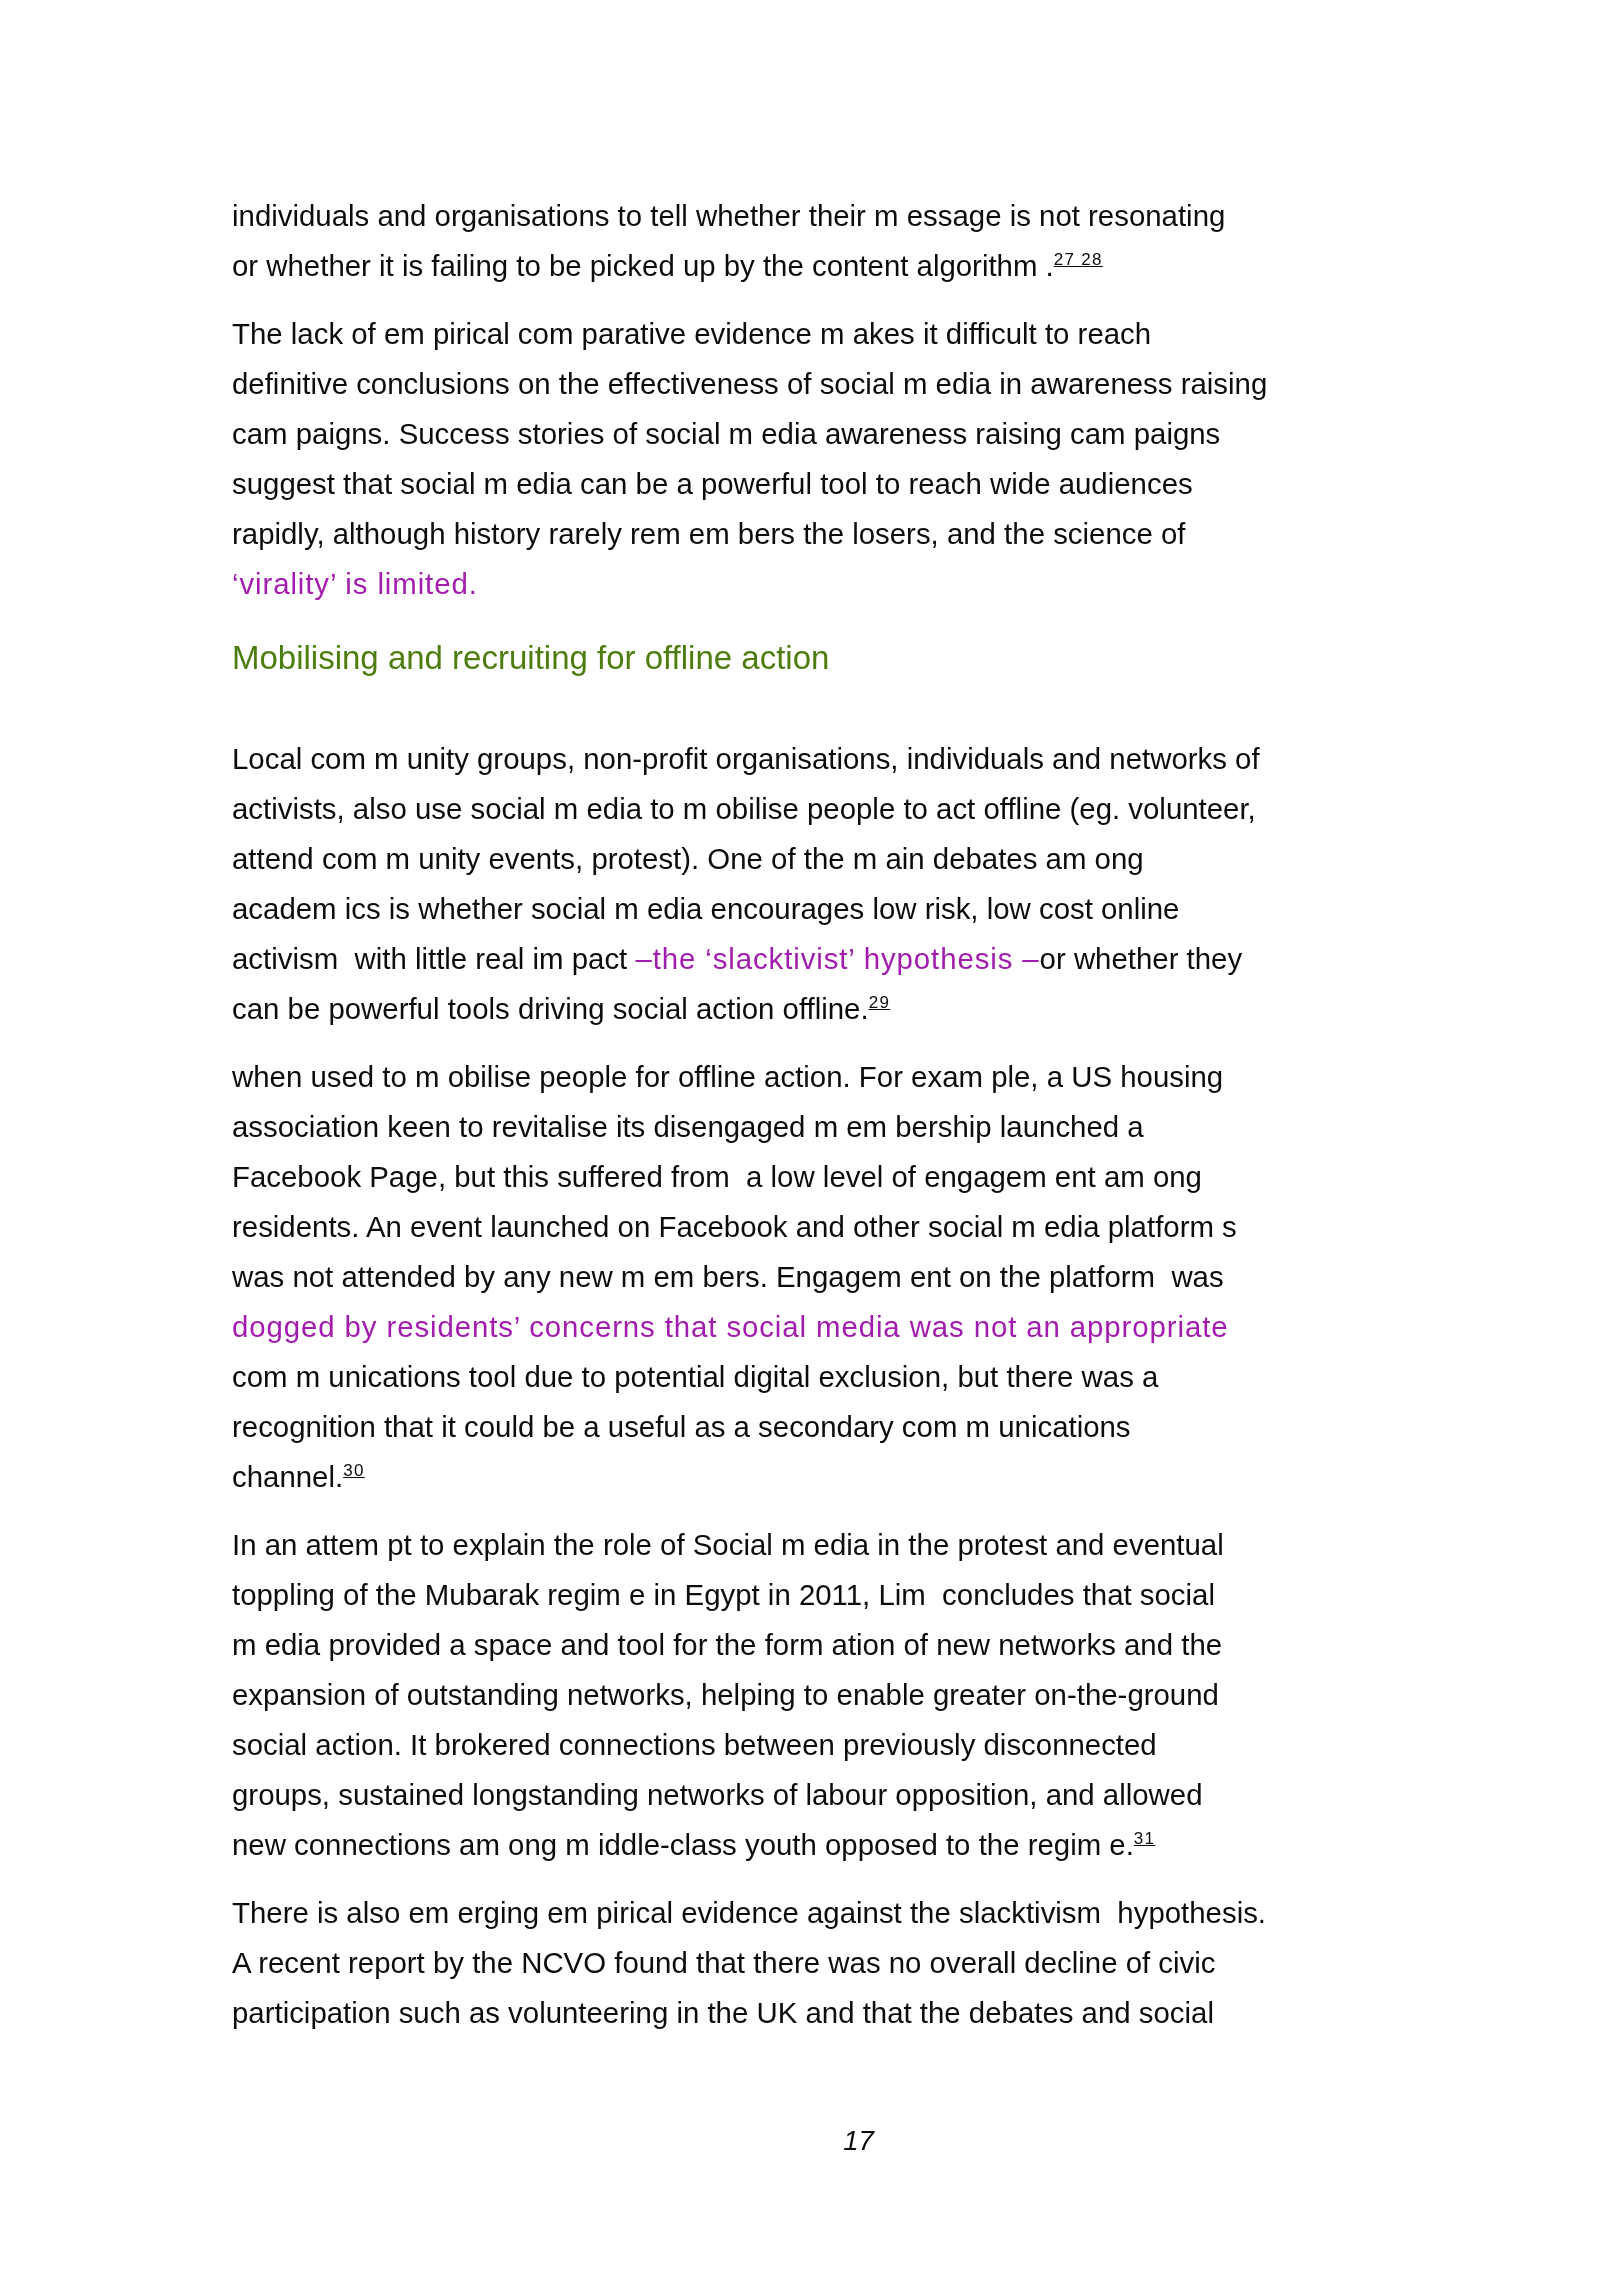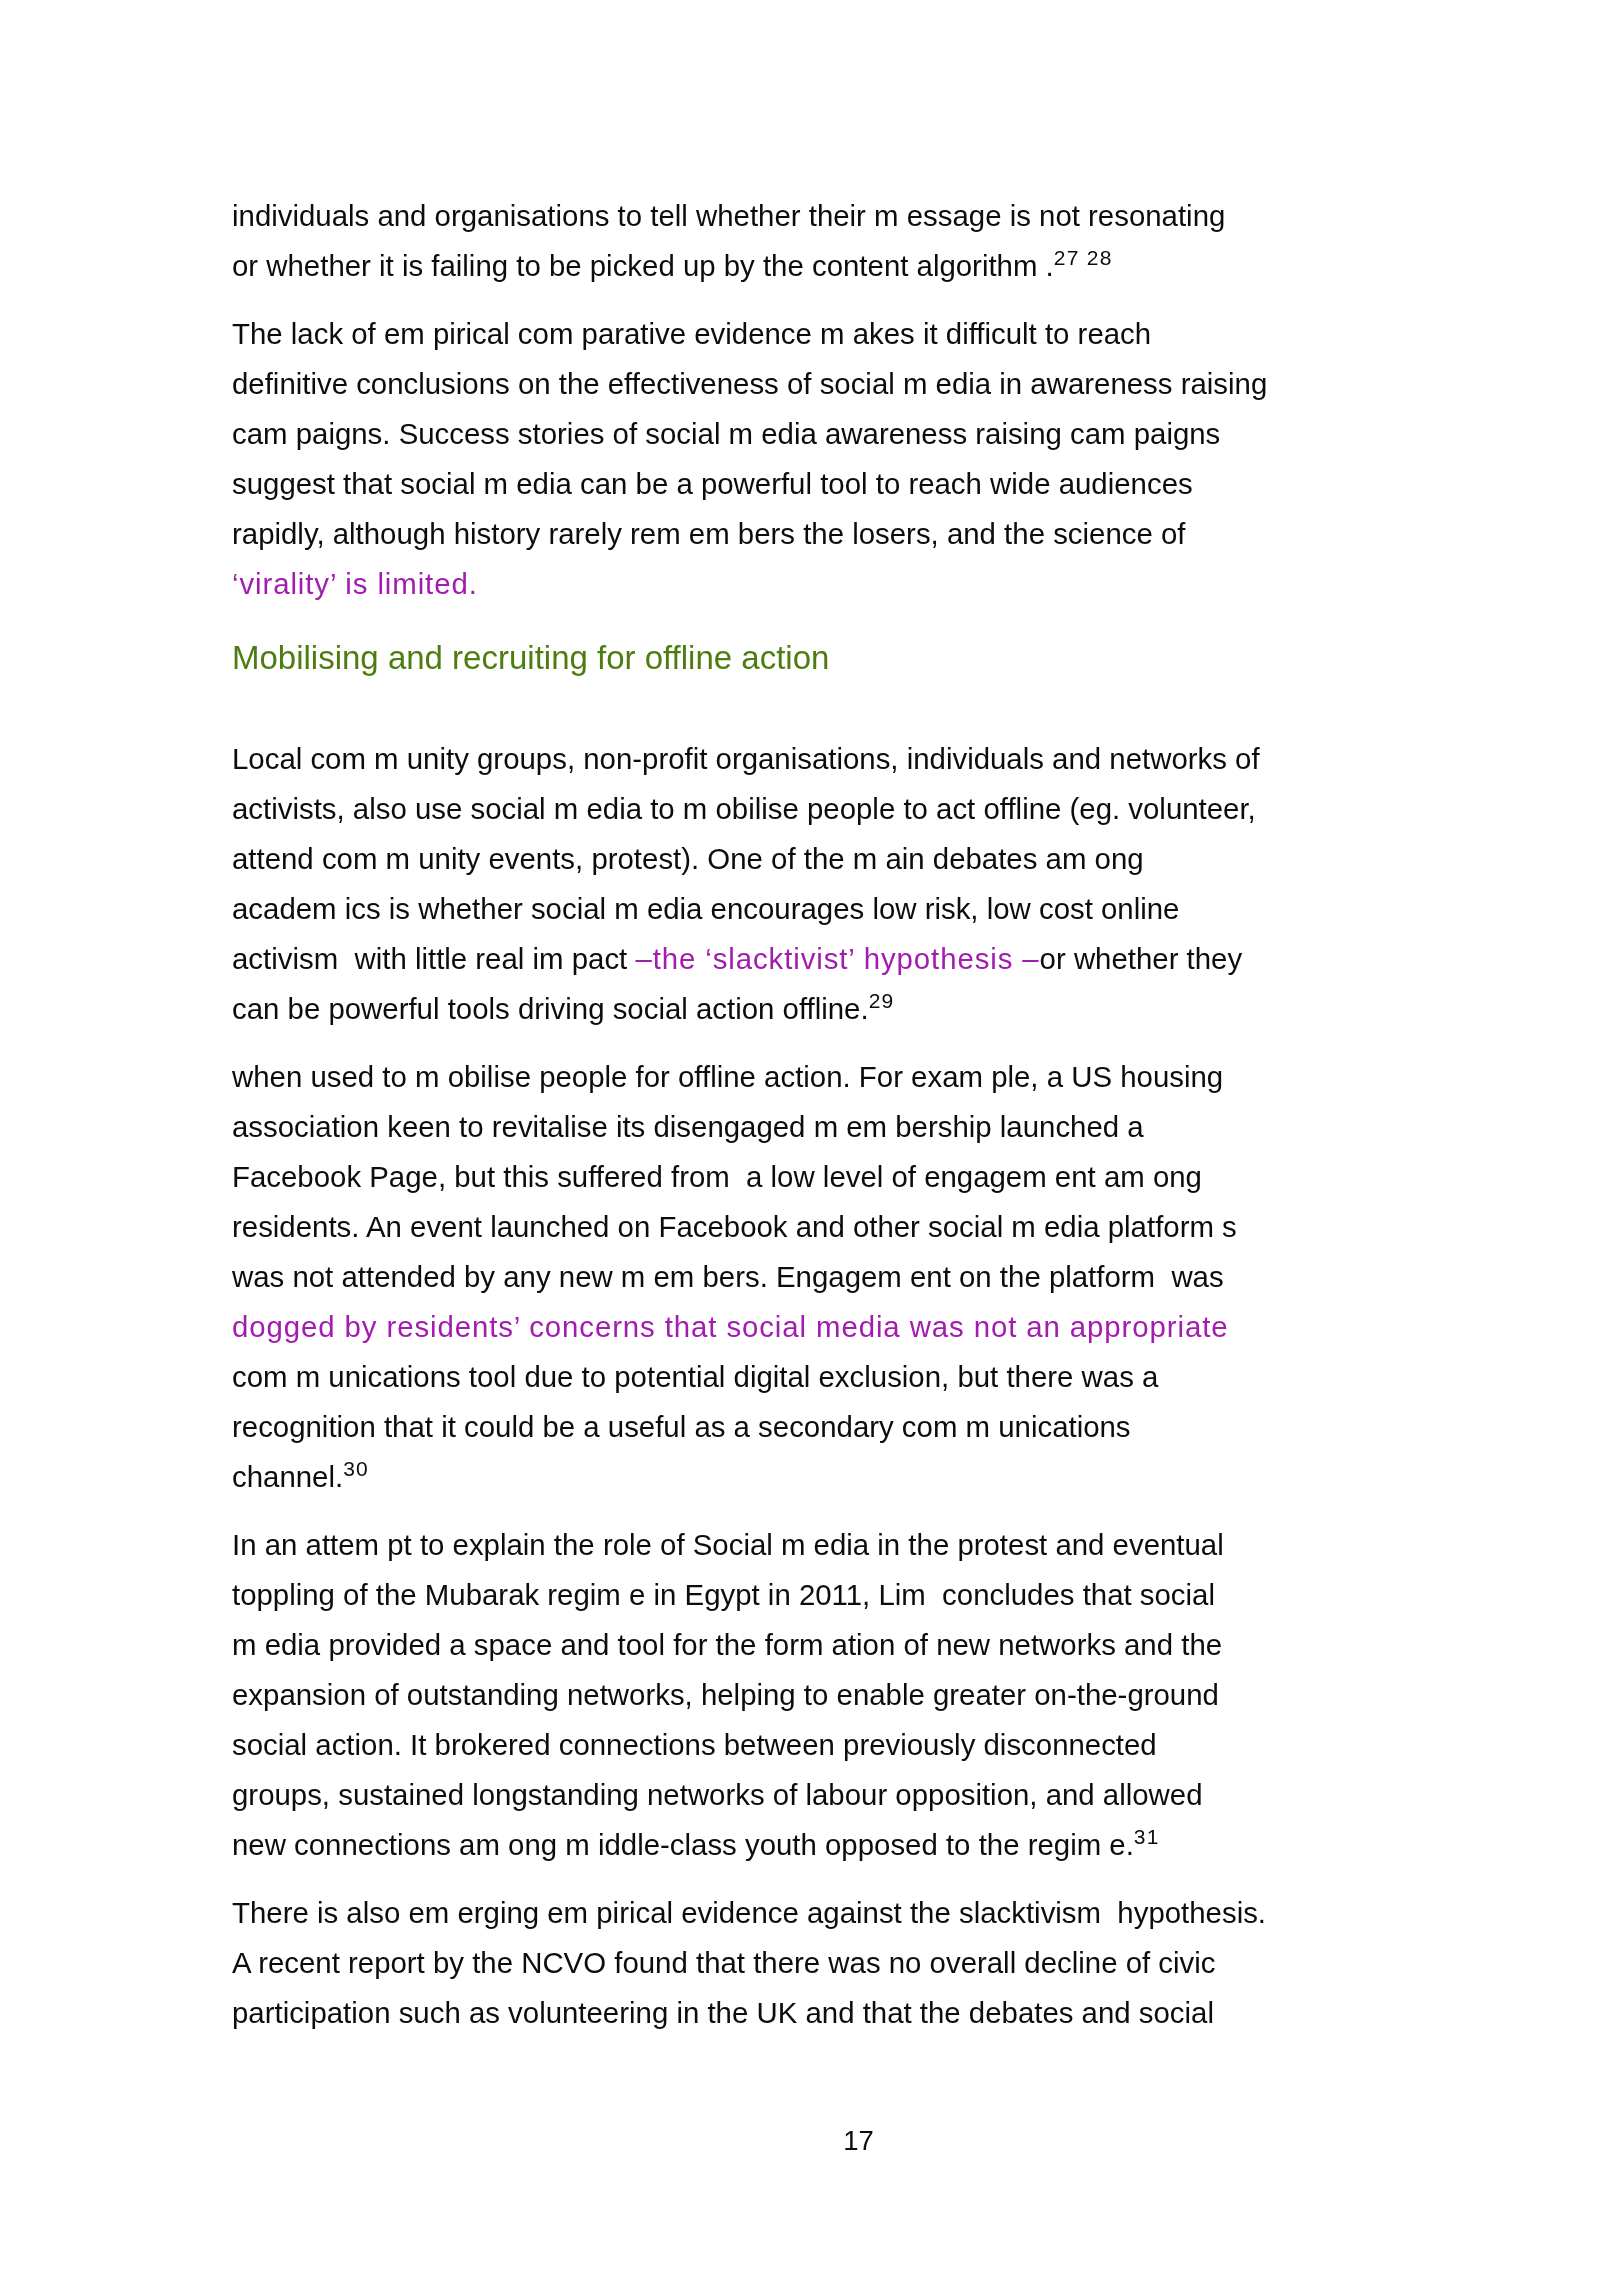--- a/index.html
+++ b/index.html
@@ -31,37 +31,39 @@
     font-size: 33px;
     line-height: 59px;
     font-weight: 400;
     margin: 15.7px 0 47px 0;
   }
   .line {
     display: block;
     white-space: pre-wrap;
   }
   sup {
-    font-size: 21px;
+    font-size: 17px;
     line-height: 0;
     vertical-align: super;
     letter-spacing: 1.3px;
+    text-decoration: underline;
   }
   .light {
     color: #a21caf;
     letter-spacing: 0.9px;
   }
   .page-number {
     position: absolute;
     left: 232px;
     top: 2125px;
     width: 1253px;
     text-align: center;
     font-size: 27.5px;
     line-height: 31px;
+    font-style: italic;
   }
 </style>
 </head>
 <body>
 
 <main class="page">
   <div class="text-column">
       <p>
         <span class="line"><span>individuals and organisations to tell whether their m essage is not resonating</span></span>
         <span class="line"><span>or whether it is failing to be picked up by the content algorithm .</span><sup>27 28</sup></span>

